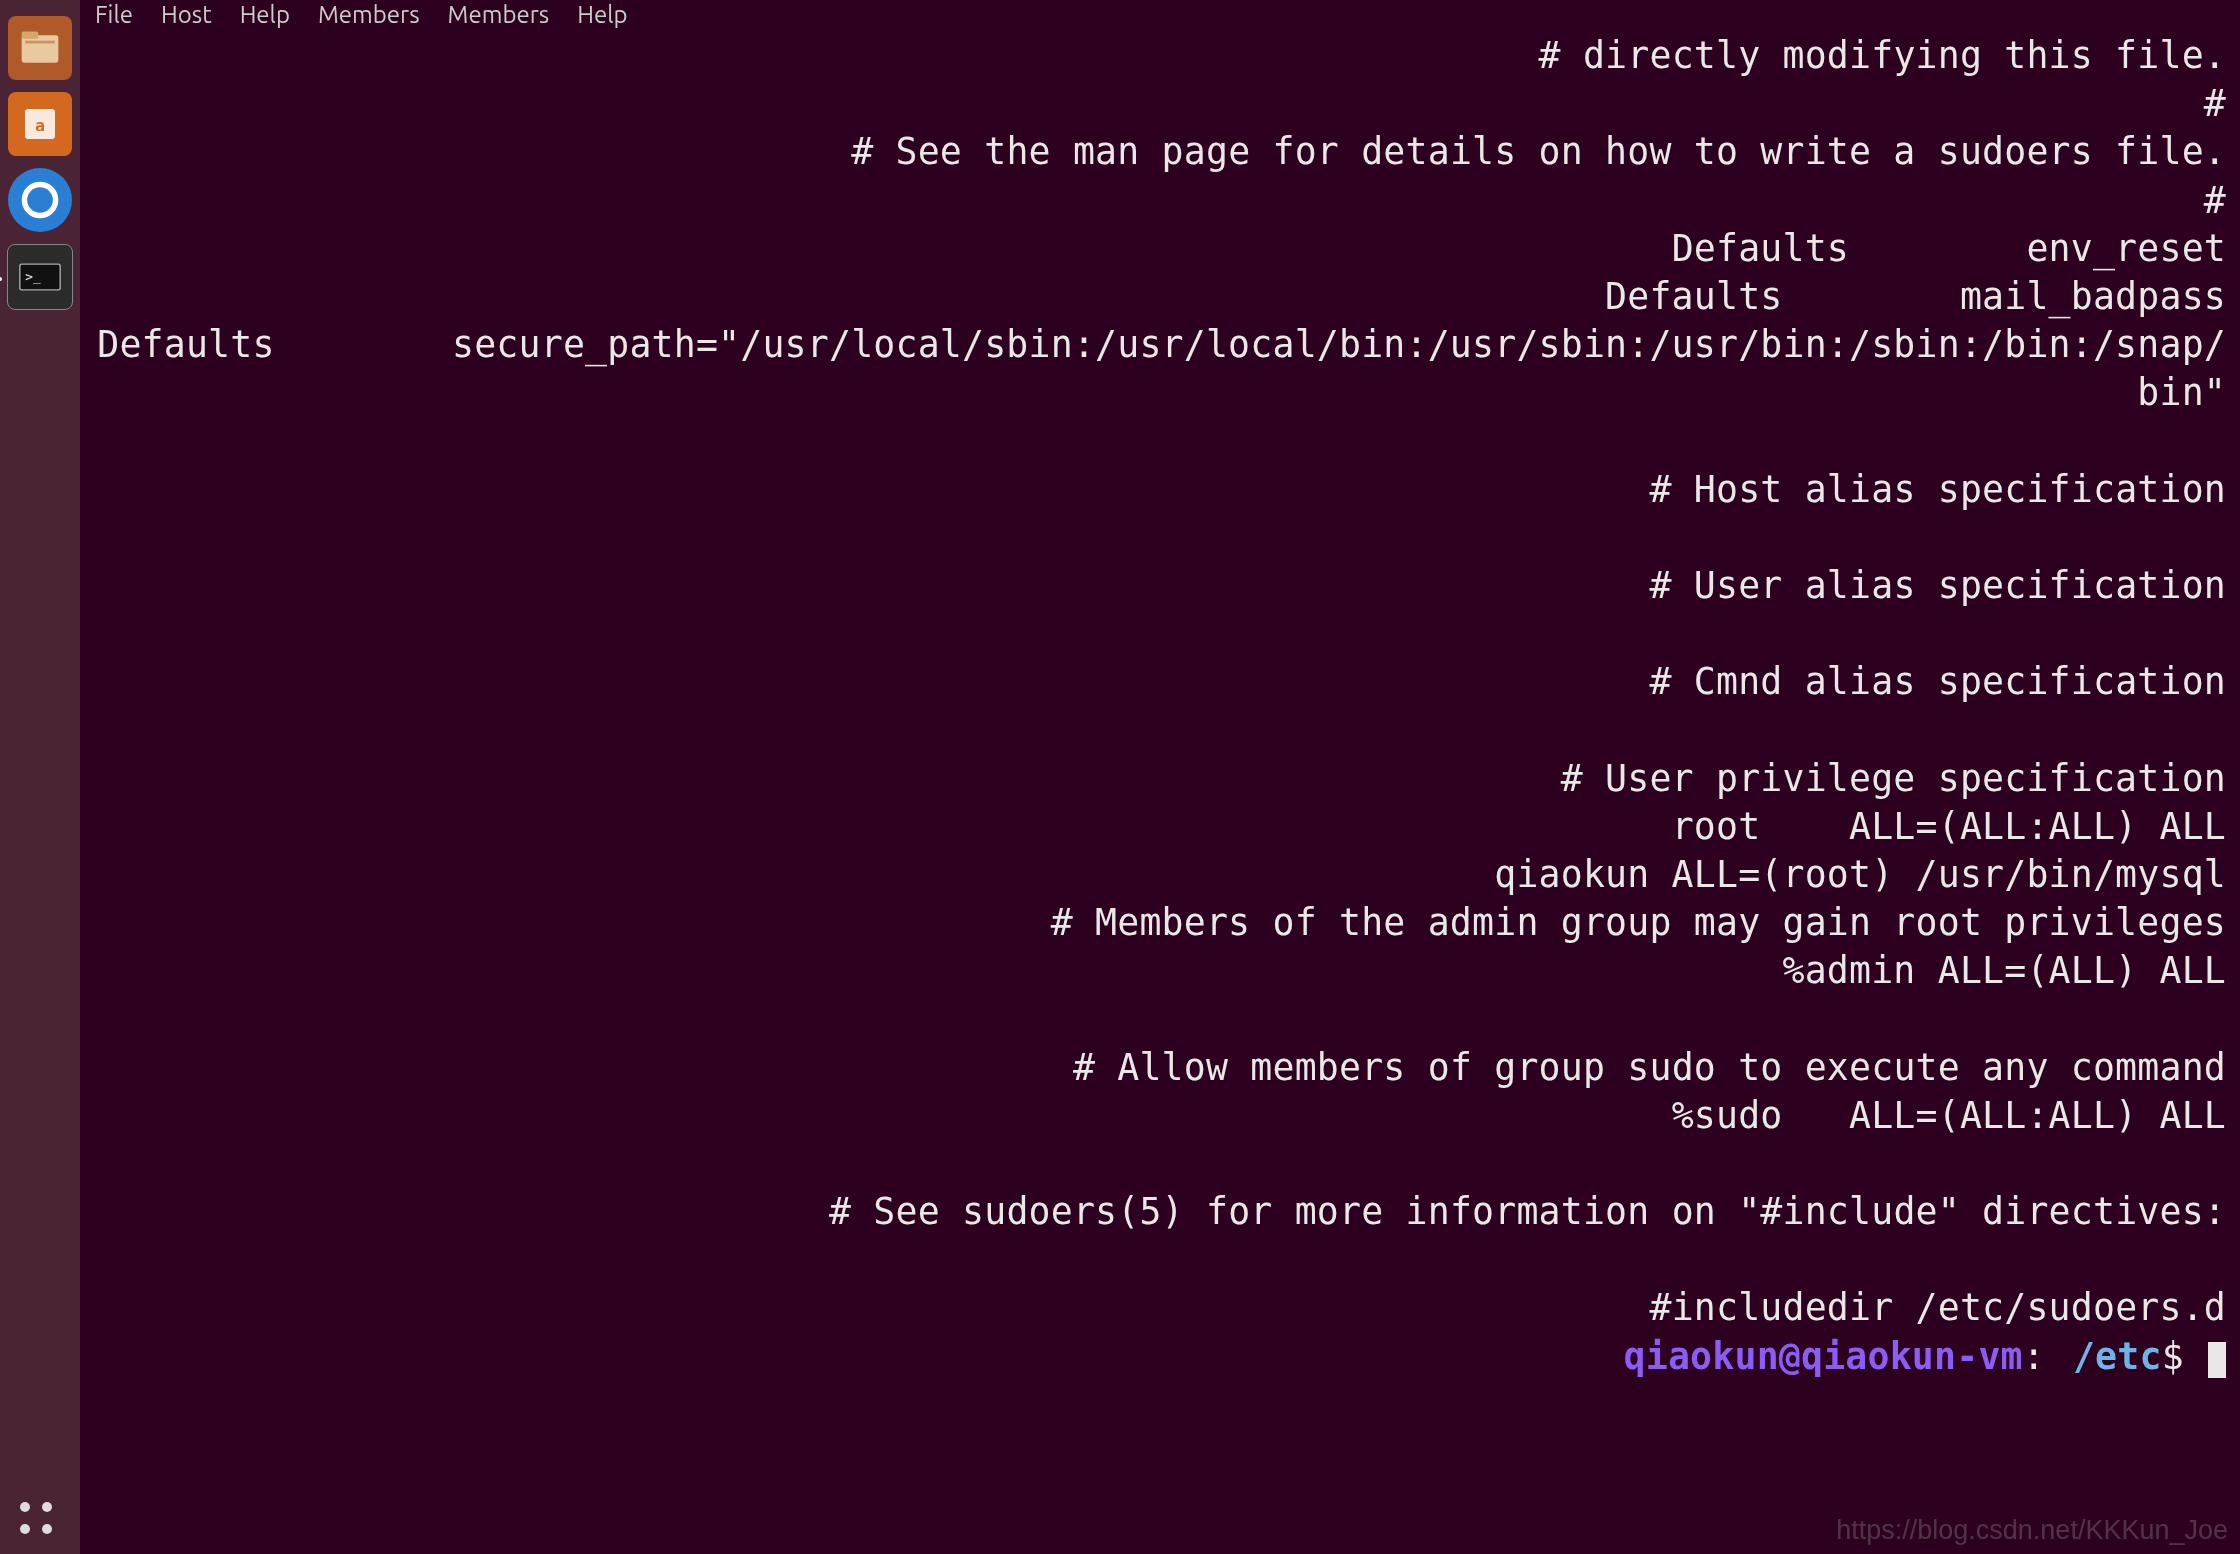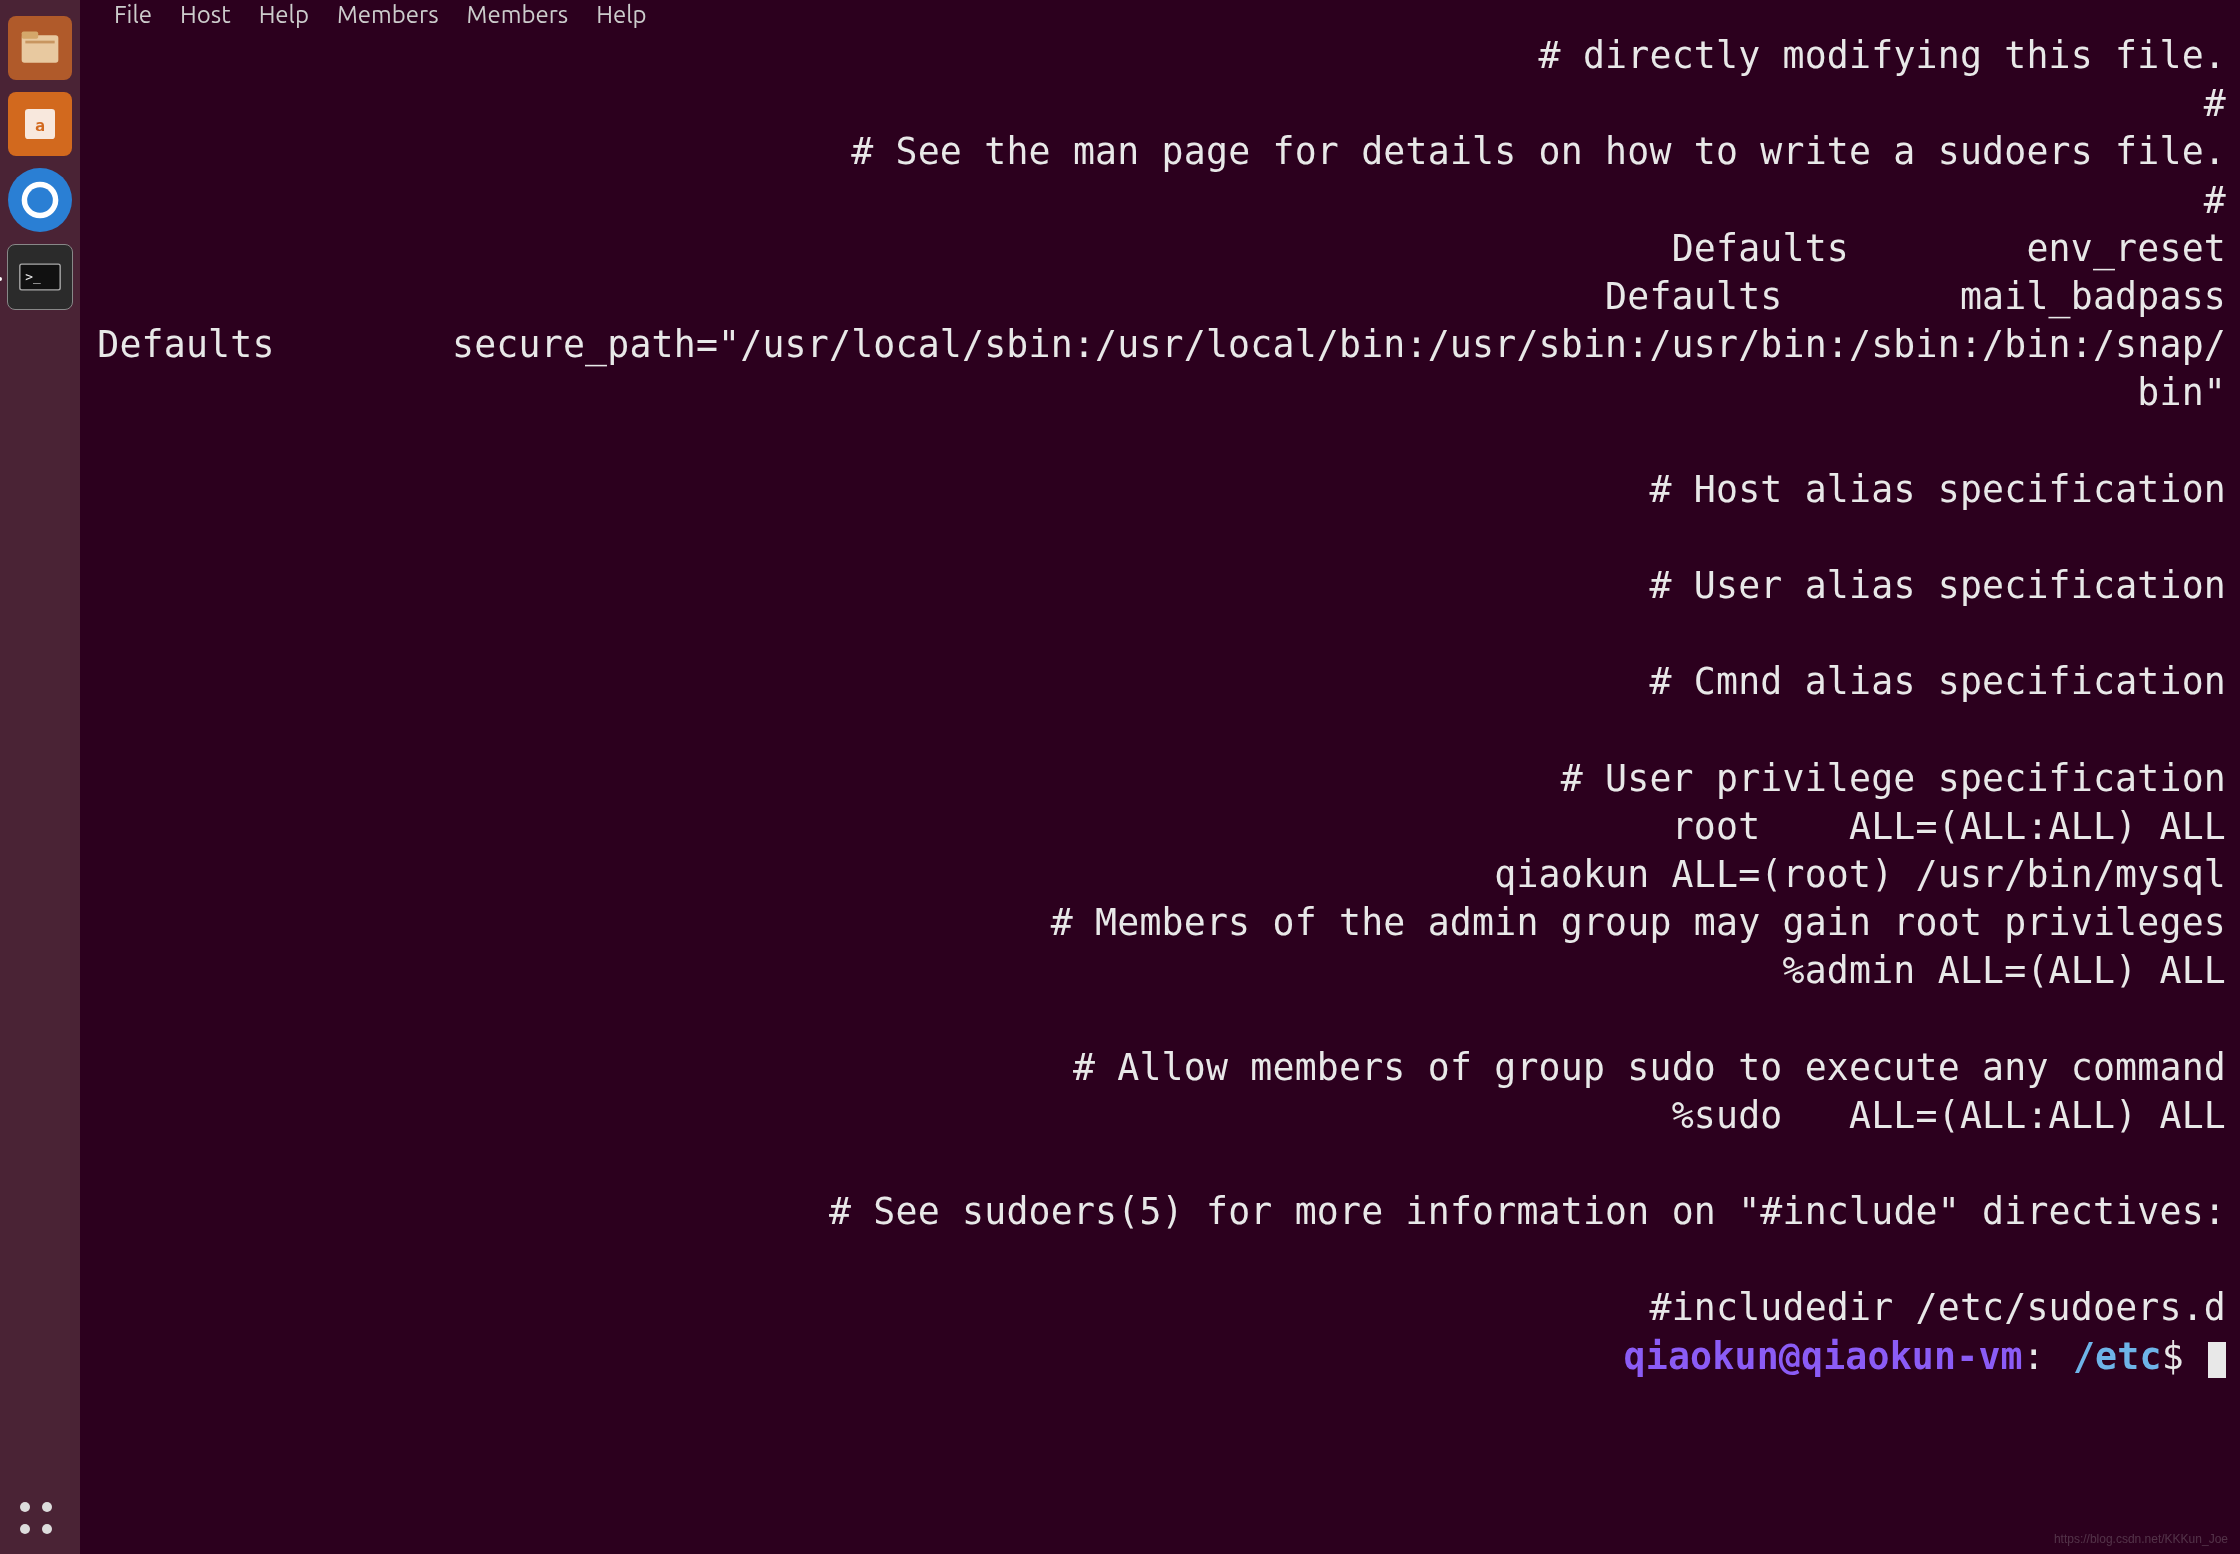--- a/index.html
+++ b/index.html
@@ -10,27 +10,27 @@
   .other-icon{background:#d2691e;}
   .other-icon svg{width:40px;height:40px;}
   .browser-icon{background:#2a7fd4;border-radius:50%;}
   .browser-icon svg{width:44px;height:44px;}
   .terminal-icon{background:#2b2b2b;border:1px solid #888;position:relative;}
   .terminal-icon::before{content:"";position:absolute;left:-10px;top:50%;width:4px;height:4px;background:#fff;border-radius:50%;}
   .terminal-icon svg{width:44px;height:30px;}
   .dots{position:absolute;left:20px;bottom:20px;display:grid;grid-template-columns:repeat(2,10px);gap:12px;}
   .dots span{width:10px;height:10px;background:#ddd;border-radius:50%;}
   .terminal{position:absolute;left:80px;top:0;right:0;bottom:0;background:#2c001e;}
-  .menubar{height:28px;display:flex;align-items:center;gap:28px;padding-left:34px;color:#ccc;font-family:"Ubuntu","DejaVu Sans",sans-serif;font-size:24px;text-align:right;}
+  .menubar{height:28px;display:flex;align-items:center;gap:28px;padding-left:15px;color:#ccc;font-family:"Ubuntu","DejaVu Sans",sans-serif;font-size:24px;text-align:right;}
   .term-body{padding:4px 14px 0 14px;color:#e8e8e8;font-size:36.5px;line-height:1.32;white-space:pre-wrap;word-break:break-all;letter-spacing:0.2px;text-align:right;}
   .prompt-user{color:#8b5cf6;font-weight:bold;}
   .prompt-path{color:#6eb4e8;font-weight:bold;margin-left:28px;}
   .prompt-sym{color:#e8e8e8;}
   .cursor{display:inline-block;width:18px;height:36px;background:#e8e8e8;vertical-align:text-bottom;margin-left:2px;}
-  .watermark{position:absolute;right:12px;bottom:8px;color:rgba(200,200,200,0.25);font-family:sans-serif;font-size:12px;margin-left:11px;}
+  .watermark{position:absolute;right:12px;bottom:8px;color:rgba(200,200,200,0.25);font-family:sans-serif;font-size:27px;margin-left:11px;}
 </style>
 </head>
 <body>
 
 <div class="launcher">
   <div class="launch-item files-icon">
     <svg viewBox="0 0 48 48">
         <rect x="4" y="10" width="40" height="30" rx="3" fill="#e8c9a0"></rect>
         <rect x="4" y="6" width="18" height="8" rx="2" fill="#d4a76a"></rect>
         <rect x="8" y="16" width="32" height="3" fill="#c89660"></rect>

